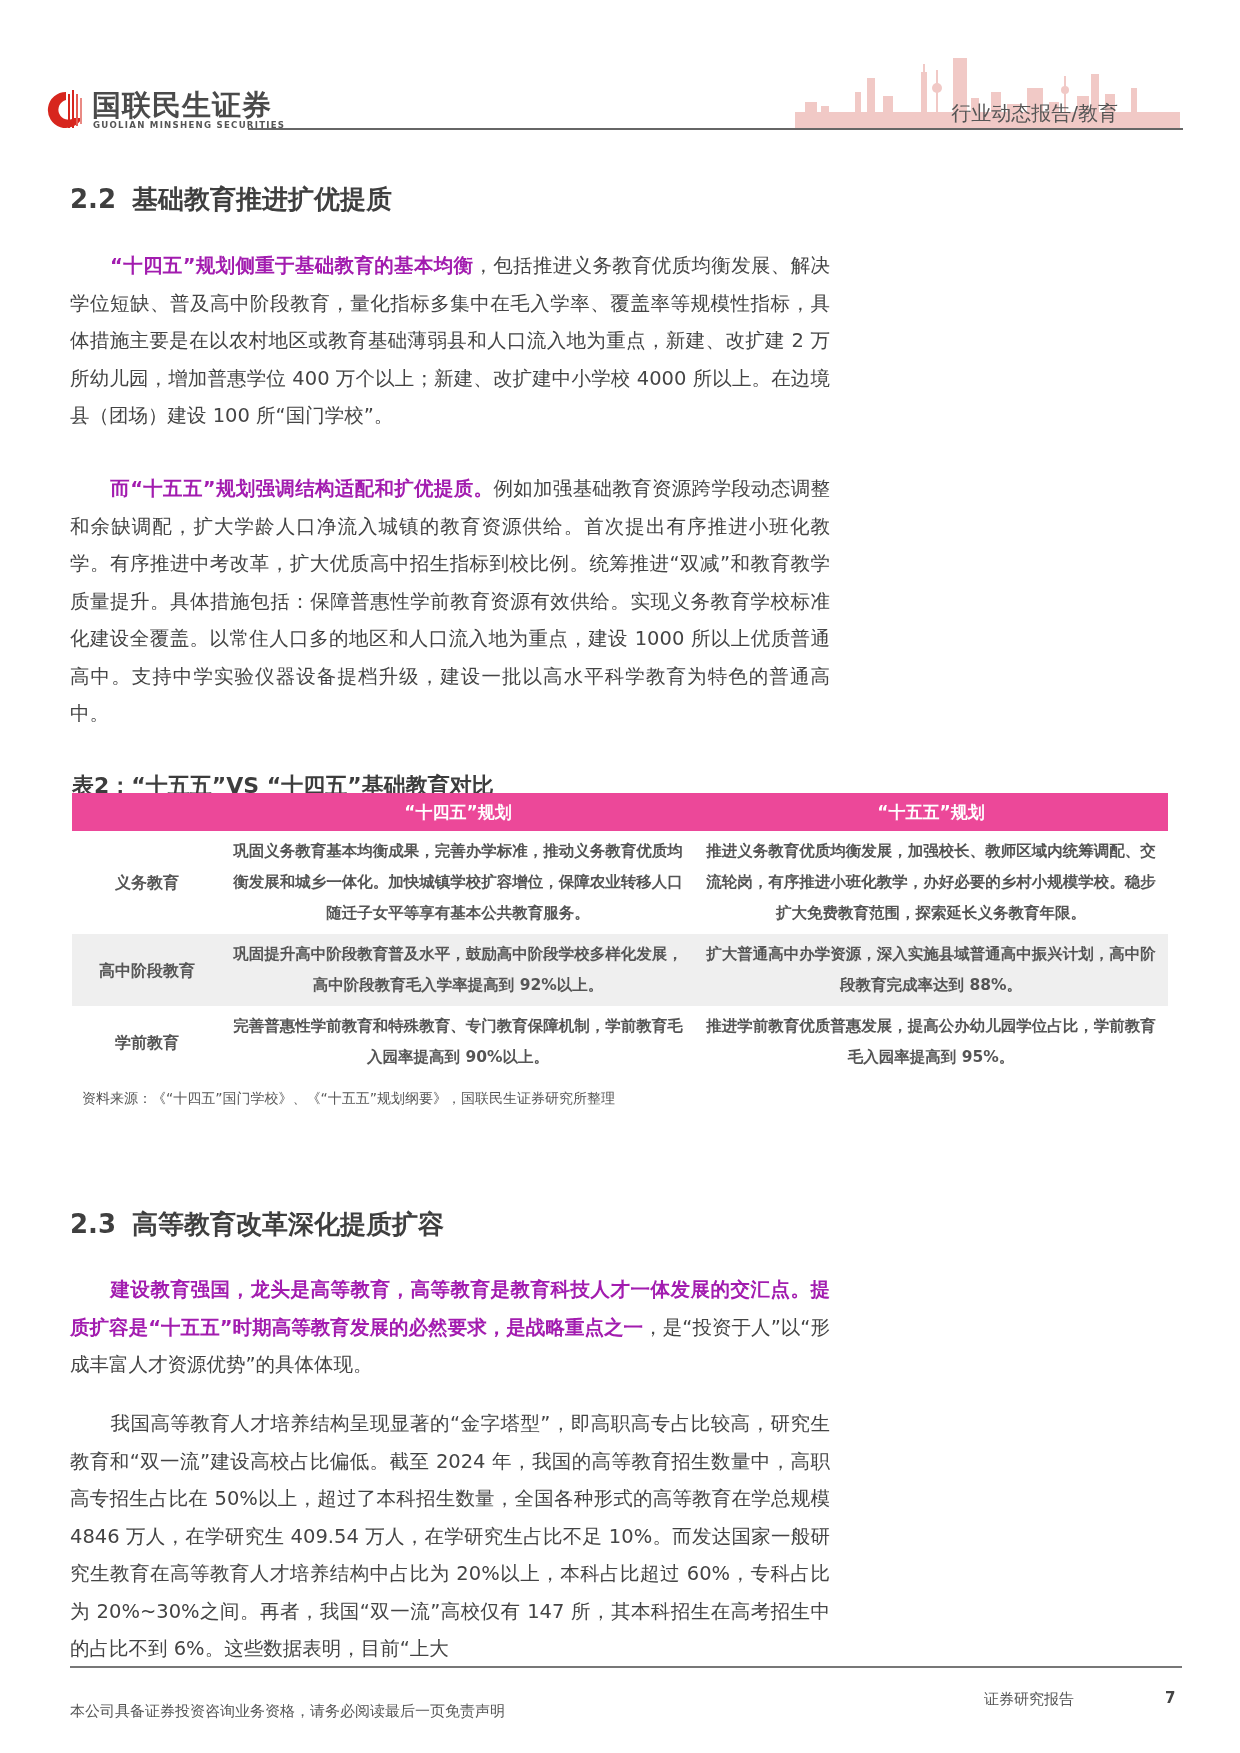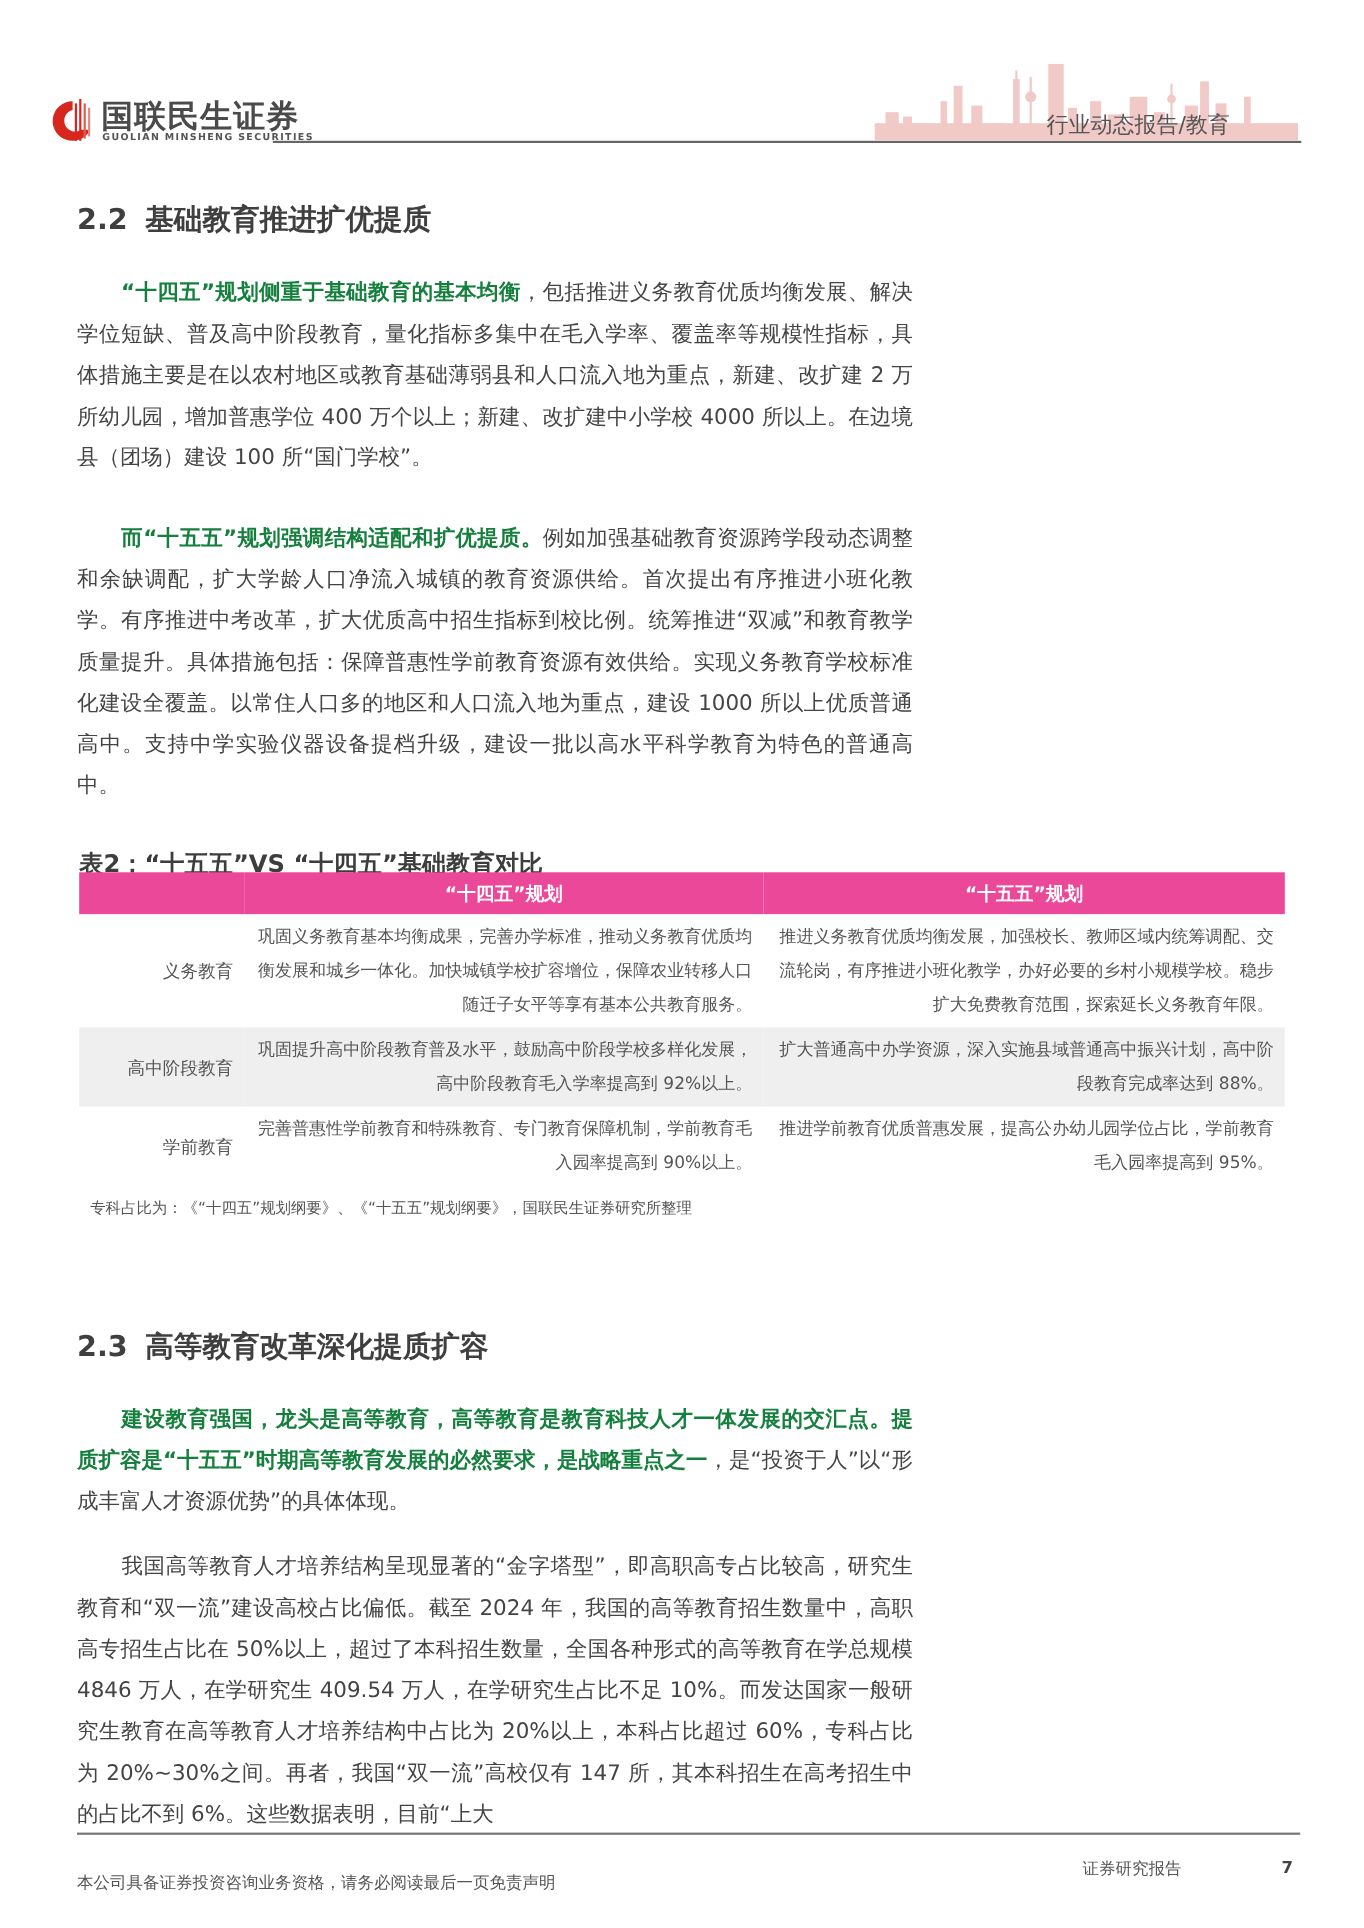--- a/index.html
+++ b/index.html
@@ -16,29 +16,29 @@
                color:#555; letter-spacing:1.25px; white-space:nowrap; }
     .header-rule { position:absolute; left:248px; top:128px; width:935px; height:2px; background:#666; }
     .skyline { position:absolute; left:795px; top:58px; width:385px; height:70px; }
     .header-tag { position:absolute; right:58px; top:100px; font-size:20px; color:#555; white-space:nowrap; }
 
     
     .section-title { position:absolute; left:70px; font-size:26px; font-weight:bold; color:#3f3f3f; white-space:nowrap; }
     .section-title .num { margin-right:16px; }
     .para { position:absolute; left:70px; width:760px; font-size:19.5px; line-height:37.5px;
             color:#444; text-align:justify; }
-    .para b { color:#15803d; }
+    .para b { color:#a21caf; }
     .indent { display:inline-block; width:40px; }
 
     
     .table-caption { position:absolute; left:72px; top:771px; font-size:22px; font-weight:bold; color:#3d3d3d; white-space:nowrap; }
     .tbl { position:absolute; left:72px; top:793px; width:1096px; border-collapse:collapse; table-layout:fixed;
            font-size:15.5px; color:#555; }
     .tbl th { background:#ec4899; color:#fff; font-weight:bold; font-size:17px; height:38px; padding:0; text-align:center; }
-    .tbl td { padding:5px 10px; text-align:right; line-height:31px; vertical-align:middle; }
+    .tbl td { padding:5px 10px; text-align:center; line-height:31px; vertical-align:middle;font-weight:bold; }
     .tbl tr.shade td { background:#efefef; }
     .tbl tr.last td { border-bottom:3px solid #bf1e1a; line-height:28px; padding:2px 10px; }
     .tbl td.label { font-size:16px; color:#555; }
     .source { position:absolute; left:82px; top:1090px; font-size:14px; color:#555; white-space:nowrap; }
 
     
     .footer-rule { position:absolute; left:70px; top:1666px; width:1112px; height:2px; background:#777; }
     .footer-left { position:absolute; left:70px; top:1702px; font-size:15px; color:#555; white-space:nowrap; }
     .footer-right { position:absolute; left:984px; top:1690px; font-size:15px; color:#555; white-space:nowrap; }
     .page-num { position:absolute; left:1165px; top:1689px; font-size:15px; font-weight:bold; color:#444; }
@@ -128,21 +128,21 @@
       <td>扩大普通高中办学资源，深入实施县域普通高中振兴计划，高中阶段教育完成率达到 88%。</td>
     </tr>
     <tr>
       <td class="label">学前教育</td>
       <td>完善普惠性学前教育和特殊教育、专门教育保障机制，学前教育毛入园率提高到 90%以上。</td>
       <td>推进学前教育优质普惠发展，提高公办幼儿园学位占比，学前教育毛入园率提高到 95%。</td>
     </tr>
   </tbody>
 </table>
 
-<div class="source">专科占比为：《“十四五”规划纲要》、《“十五五”规划纲要》，国联民生证券研究所整理</div>
+<div class="source">资料来源：《“十四五”国门学校》、《“十五五”规划纲要》，国联民生证券研究所整理</div>
 
 <div class="section-title" style="top:1207px;">
   <span class="num">2.3</span><span>高等教育改革深化提质扩容</span>
 </div>
 
 <div class="para" style="top:1271px;">
   <span class="indent"></span><b>建设教育强国，龙头是高等教育，高等教育是教育科技人才一体发展的交汇点。提质扩容是“十五五”时期高等教育发展的必然要求，是战略重点之一</b><span>，是“投资于人”以“形成丰富人才资源优势”的具体体现。</span>
 </div>
 
 <div class="para" style="top:1405px;">

